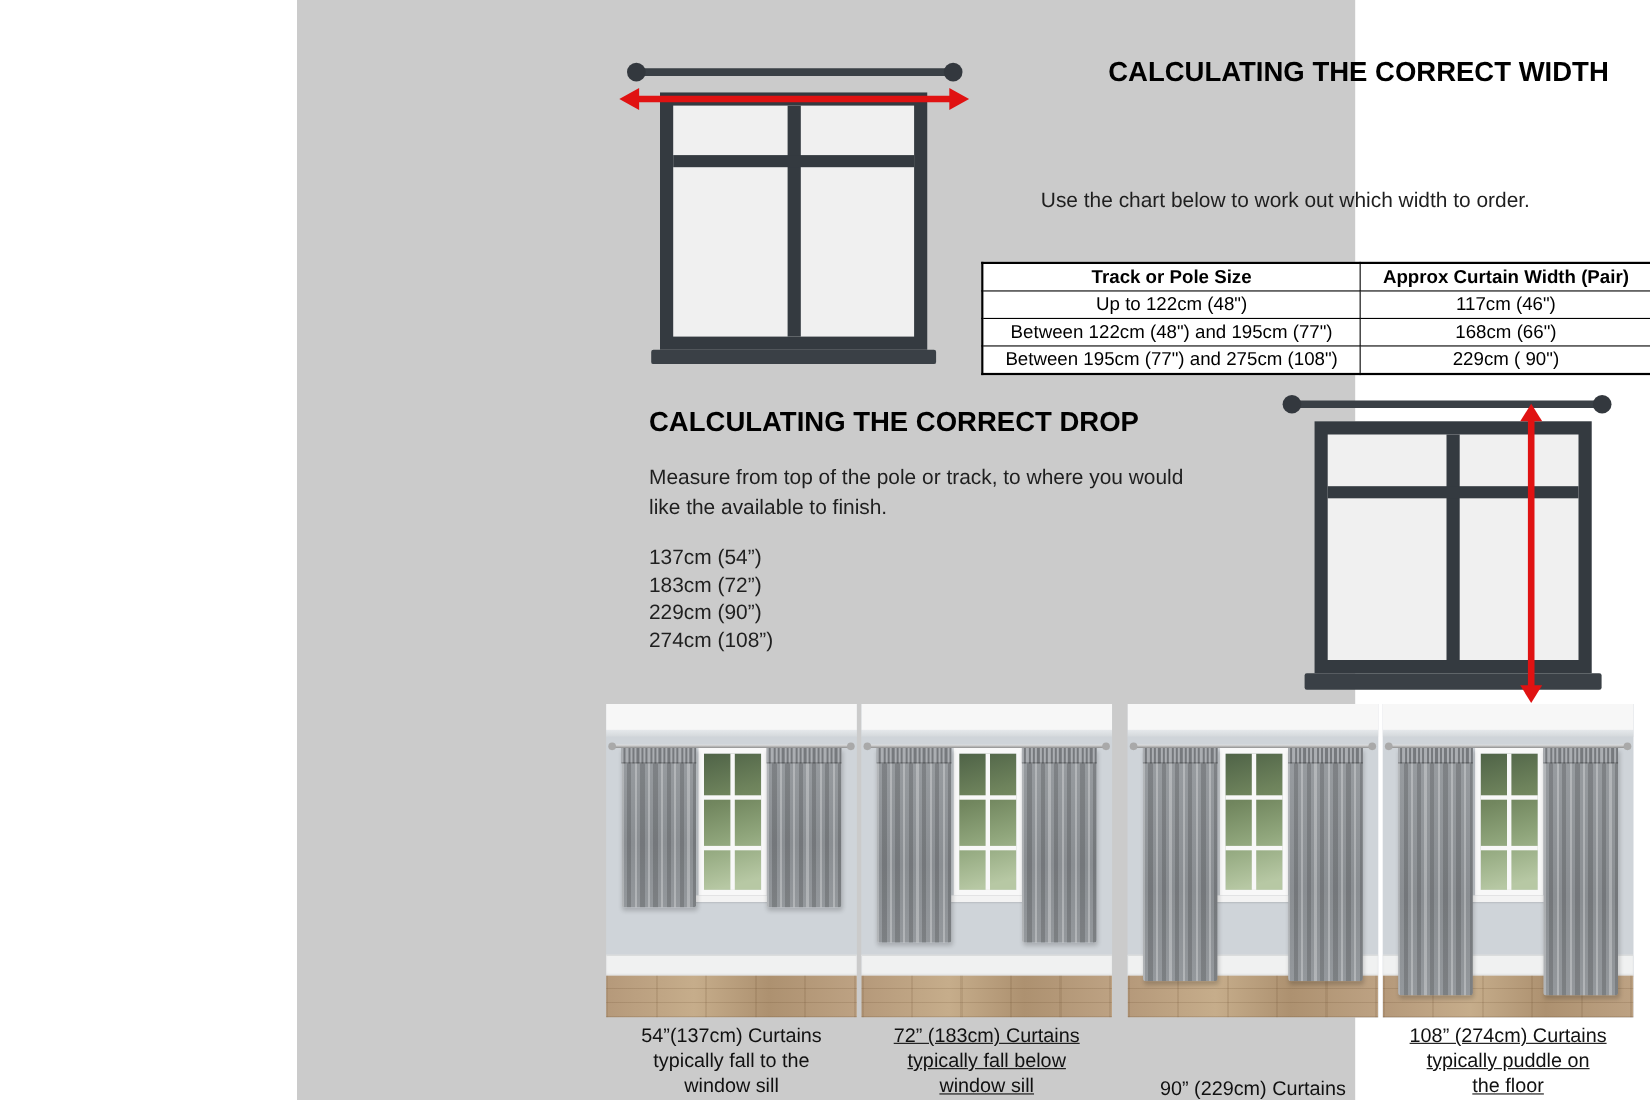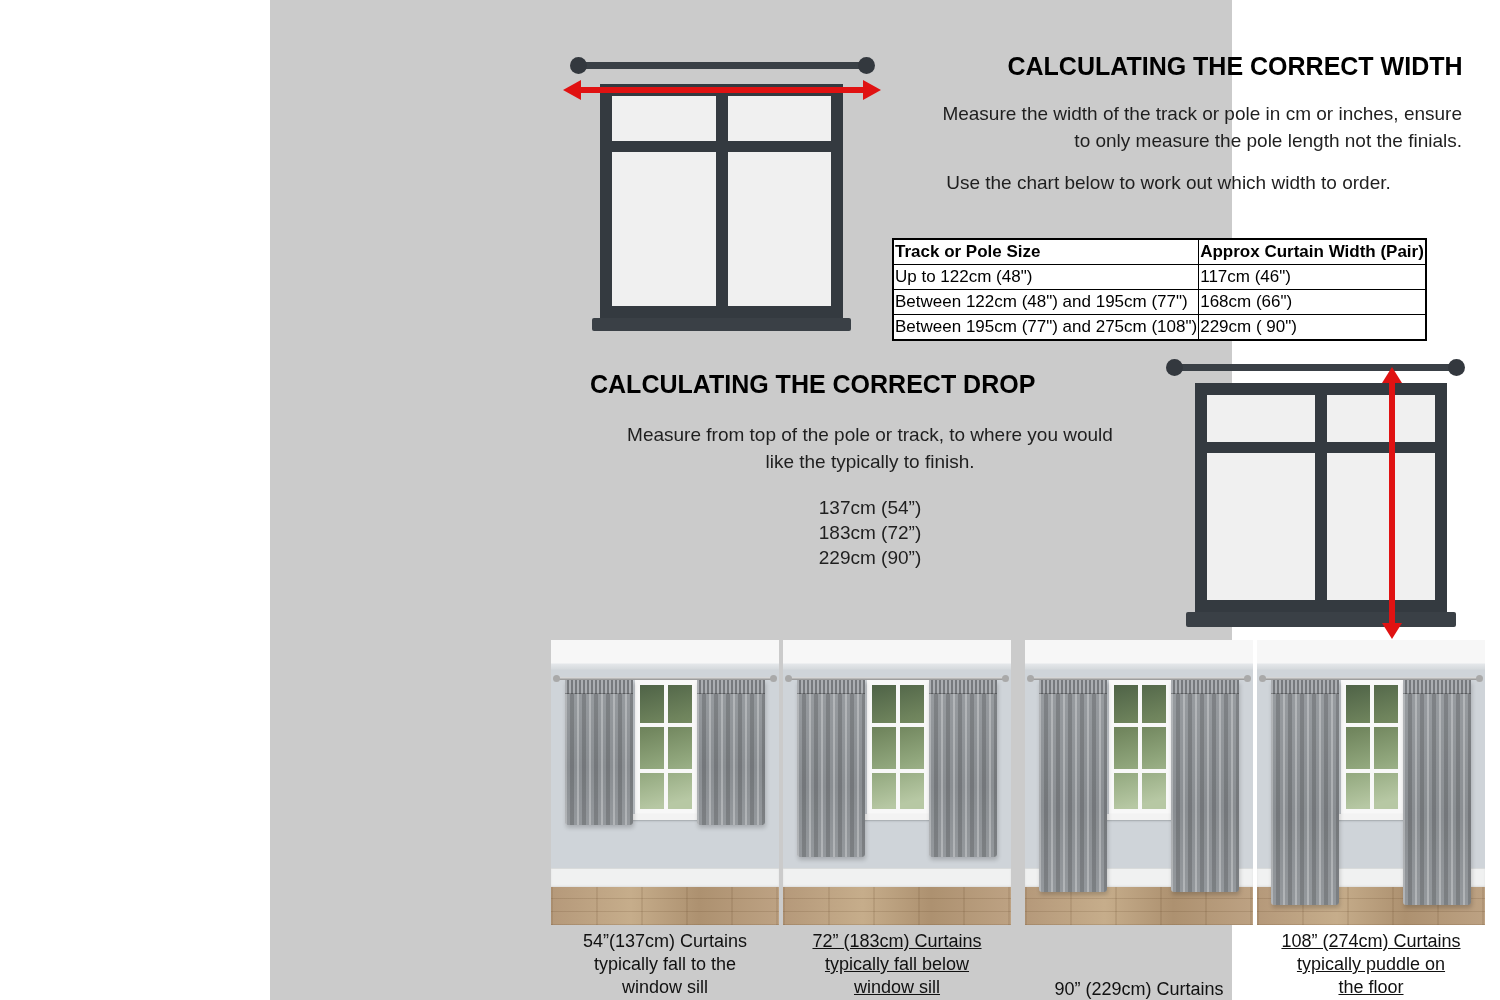--- a/index.html
+++ b/index.html
@@ -13,31 +13,31 @@
   .win{position:absolute;box-sizing:border-box;background:#f0f0f0;border:12px solid #343a40;}
   .win .vbar{position:absolute;left:50%;top:0;bottom:0;width:12px;margin-left:-6px;background:#343a40;}
   .win .hbar{position:absolute;left:0;right:0;height:11px;background:#343a40;}
   .sill{position:absolute;background:#3a4046;border-radius:2px;}
   .arrow-svg{position:absolute;}
 
   
   .sec-title{position:absolute;font-size:25px;font-weight:bold;color:#000;white-space:nowrap;}
   .w-title{left:720px;top:52px;width:490px;text-align:center;}
   .d-title{left:320px;top:370px;}
-  .body-text{position:absolute;font-size:19px;line-height:27px;color:#1f1f1f;text-align:center;}
+  .body-text{position:absolute;font-size:19px;line-height:27px;color:#1f1f1f;}
   .right-al{text-align:right;}
   .w-para1{left:600px;top:100px;width:592px;}
   .w-para2{left:600px;top:169px;width:597px;text-align:center;}
   .d-para{left:320px;top:421px;width:560px;}
   .d-sizes{left:320px;top:495px;width:560px;line-height:25px;}
 
   
   .size-table{position:absolute;left:622px;top:238px;border-collapse:collapse;background:#ffffff;
               border:2px solid #000;font-size:17px;color:#000;}
-  .size-table th,.size-table td{border:1px solid #000;padding:1px 1px;height:22px;text-align:left;
+  .size-table th,.size-table td{border:1px solid #000;padding:1px 20px;height:22px;text-align:center;
               font-weight:normal;white-space:nowrap;}
   .size-table th{font-weight:bold;}
   .size-table .c1{width:328px;}
   .size-table .c2{width:237px;}
 
   
   .photo{position:absolute;top:640px;width:228px;height:285px;background:#cfd4d9;overflow:hidden;}
   .ph-cornice{position:absolute;left:0;right:0;top:0;height:30px;
       background:linear-gradient(#f7f7f7 0,#f7f7f7 23px,#e4e7ea 24px,#d6dadd 29px,#cfd4d9 30px);}
   .ph-pole{position:absolute;left:6px;right:6px;top:37px;height:3px;
@@ -95,24 +95,20 @@
       <div class="hbar" style="top:45px;"></div>
     </div>
     <div class="sill" style="left:322px;top:318px;width:259px;height:13px;"></div>
     <svg class="arrow-svg" style="left:292px;top:78px;" width="320" height="24" viewBox="0 0 320 24">
       <line x1="16" y1="12" x2="304" y2="12" stroke="#e01212" stroke-width="6"></line>
       <polygon points="19,2 19,22 1,12" fill="#e01212"></polygon>
       <polygon points="301,2 301,22 319,12" fill="#e01212"></polygon>
     </svg>
 
     <div class="sec-title w-title">CALCULATING THE CORRECT WIDTH</div>
-    <div class="body-text right-al w-para1">
-      <div>Measure the width of the track or pole in cm or inches, ensure</div>
-      <div>to only measure the pole length not the finials.</div>
-    </div>
     <div class="body-text right-al w-para2">Use the chart below to work out which width to order.</div>
 
     <table class="size-table">
       <thead>
         <tr>
           <th class="c1">Track or Pole Size</th>
           <th class="c2">Approx Curtain Width (Pair)</th>
         </tr>
       </thead>
       <tbody>
@@ -127,26 +123,27 @@
         <tr>
           <td>Between 195cm (77") and 275cm (108")</td>
           <td>229cm ( 90")</td>
         </tr>
       </tbody>
     </table>
 
     <div class="sec-title d-title">CALCULATING THE CORRECT DROP</div>
     <div class="body-text d-para">
       <div>Measure from top of the pole or track, to where you would</div>
-      <div>like the typically to finish.</div>
+      <div>like the available to finish.</div>
     </div>
     <div class="body-text d-sizes">
       <div>137cm (54”)</div>
       <div>183cm (72”)</div>
       <div>229cm (90”)</div>
+      <div>274cm (108”)</div>
     </div>
 
     <div class="pole-bar" style="left:906px;top:364px;width:280px;"></div>
     <div class="finial" style="left:896px;top:359px;"></div>
     <div class="finial" style="left:1178px;top:359px;"></div>
     <div class="win" style="left:925px;top:383px;width:252px;height:229px;">
       <div class="vbar"></div>
       <div class="hbar" style="top:47px;"></div>
     </div>
     <div class="sill" style="left:916px;top:612px;width:270px;height:15px;"></div>

